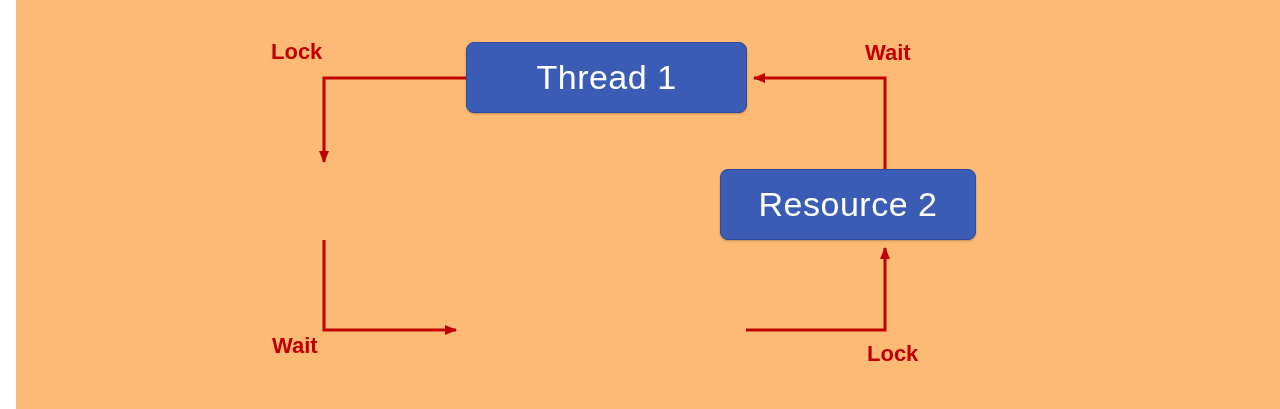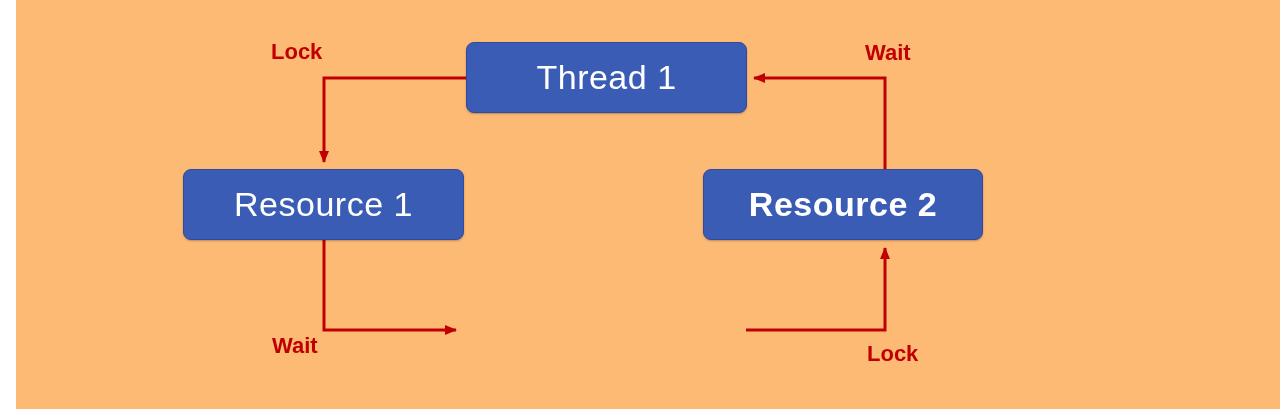--- a/index.html
+++ b/index.html
@@ -37,21 +37,21 @@
     font-size: 34px;
     font-weight: 400;
     display: flex;
     align-items: center;
     justify-content: center;
     letter-spacing: 0.5px;
     box-sizing: border-box;
   }
   .node-thread1   { left: 450px; top: 42px;  width: 281px; height: 71px; }
   .node-resource1 { left: 167px; top: 169px; width: 281px; height: 71px; }
-  .node-resource2 { left: 687px; top: 169px; width: 280px; height: 71px; font-weight: bold; }
+  .node-resource2 { left: 704px; top: 169px; width: 256px; height: 71px; }
   .node-thread2   { left: 447px; top: 297px; width: 283px; height: 70px; }
   .edge-label {
     position: absolute;
     color: #c00000;
     font-size: 22px;
     font-weight: 700;
     line-height: 1;
     white-space: nowrap;
   }
   .label-lock-tl { left: 255px; top: 41px;  }
@@ -73,23 +73,20 @@
     <path class="edge" d="M450 78 L308 78 L308 162" marker-end="url(#arrowhead)"></path>
     <path class="edge" d="M308 240 L308 330 L440 330" marker-end="url(#arrowhead)"></path>
     <path class="edge" d="M730 330 L869 330 L869 248" marker-end="url(#arrowhead)"></path>
     <path class="edge" d="M869 169 L869 78 L738 78" marker-end="url(#arrowhead)"></path>
   </svg>
 
   <div class="node node-thread1">
     <span>Thread 1</span>
   </div>
 
-  <div class="node node-resource1">
-    <span>Resource 1</span>
-  </div>
 
   <div class="node node-resource2">
     <span>Resource 2</span>
   </div>
 
 
   <div class="edge-label label-lock-tl">Lock</div>
 
   <div class="edge-label label-wait-bl">Wait</div>
 

